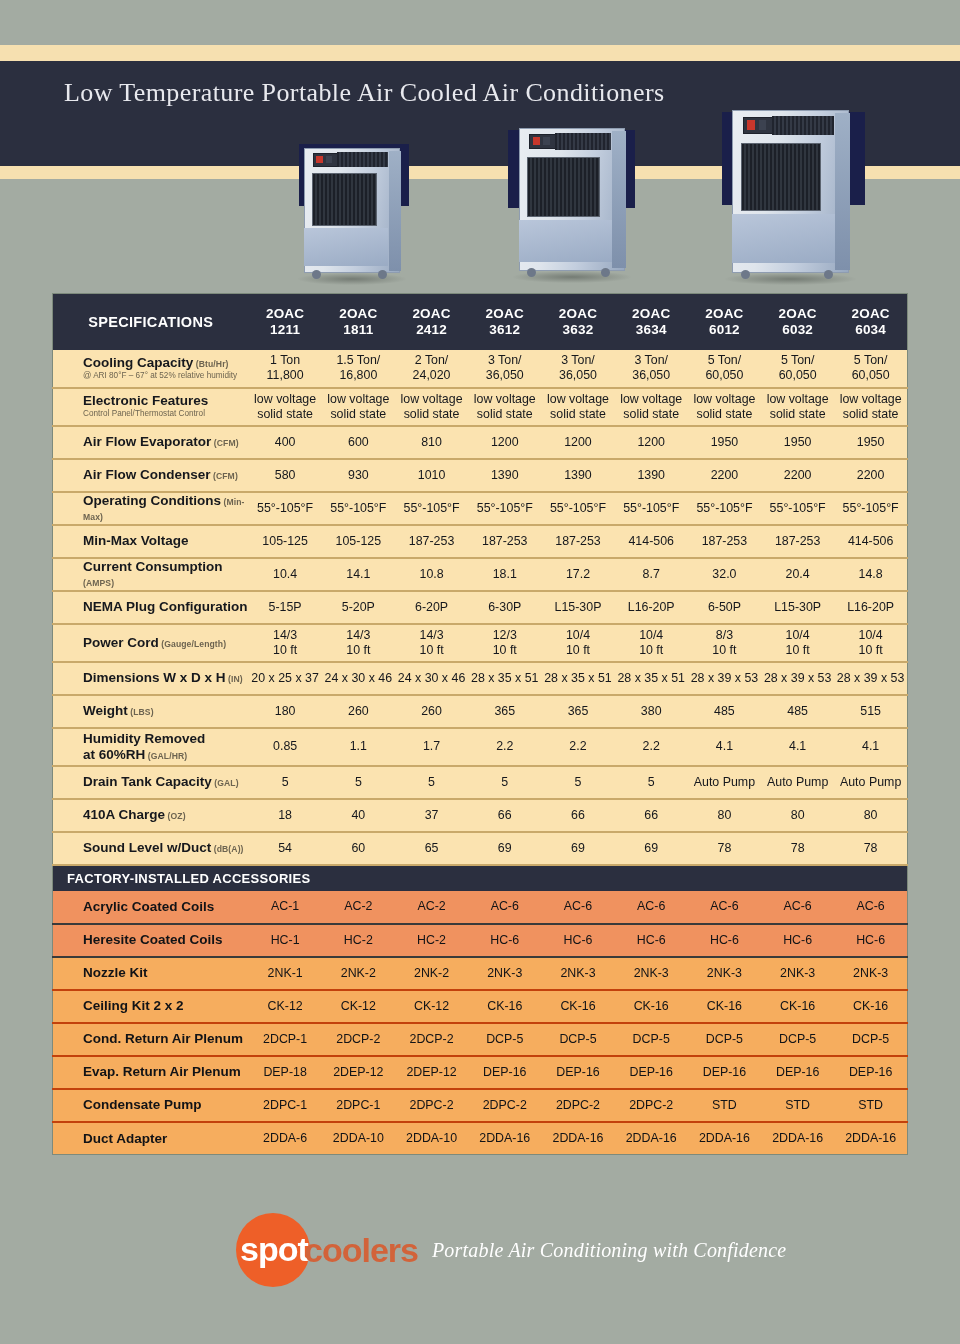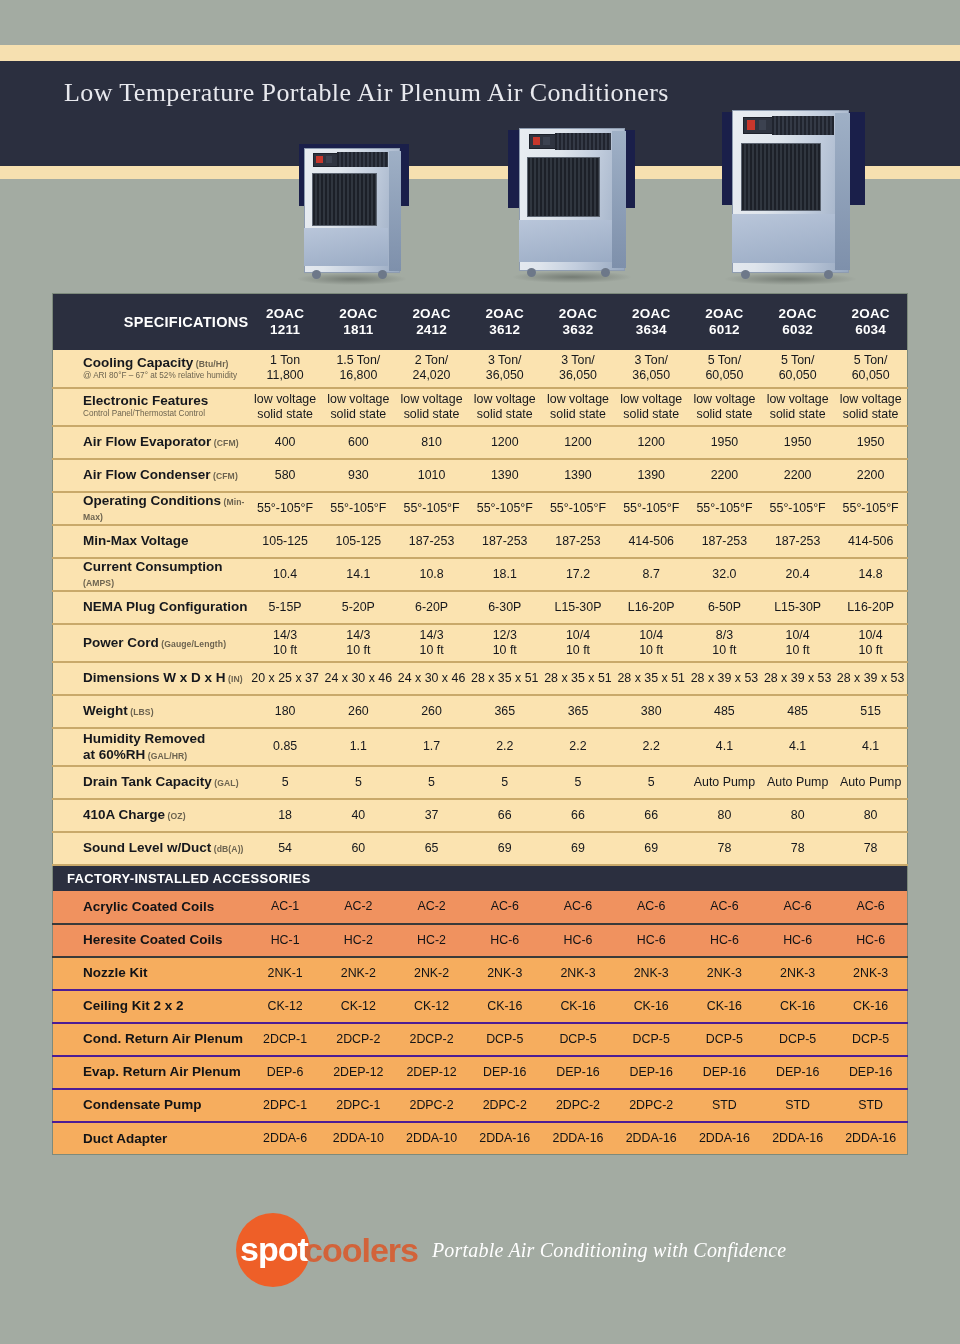--- a/index.html
+++ b/index.html
@@ -79,21 +79,21 @@
   .table-wrap { position: absolute; left: 52px; top: 293px; width: 856px; }
   table.spec { width: 100%; border-collapse: collapse; table-layout: fixed; }
   table.spec td, table.spec th { padding: 0; vertical-align: middle; }
 
   col.lbl { width: 196px; }
 
   
   tr.hdr td { background: #2b2f3f; color: #ffffff; height: 56px; }
   td.hdr-label {
     font-size: 14.5px; font-weight: bold; letter-spacing: .3px;
-    padding-left: 14px; text-align: right;
+    padding-left: 14px; text-align: center;
   }
   td.hdr-model {
     text-align: center; font-size: 13.5px; font-weight: bold; line-height: 1.18;
     letter-spacing: .2px;
   }
 
   
   tr.row td { height: 33px; border-bottom: 2px solid #c9a96a; background: #fbe3b0; }
   tr.row.tall td { height: 38px; }
   tr.row td.label {
@@ -108,21 +108,21 @@
 
   
   tr.sect td {
     background: #2b2f3f; color: #ffffff; height: 26px;
     font-size: 13px; font-weight: bold; letter-spacing: .3px;
     padding-left: 14px; text-align: left; border-bottom: none;
   }
 
   
   tr.acc-factory td { background: #f0925f; border-bottom: 2px solid #3a3a3a; }
-  tr.acc-field   td { background: #f6ad5e; border-bottom: 2px solid #4c1d95; }
+  tr.acc-field   td { background: #f6ad5e; border-bottom: 2px solid #c2410c; }
   tr.acc-factory td.label, tr.acc-field td.label { color: #121316; }
   tr.acc-factory td.val,   tr.acc-field td.val   { color: #121316; font-size: 12.4px; }
   tr.lastrow td { border-bottom: none; margin-top: 24px; }
 
   .table-frame { border: 1px solid #7d8a7c; }
 
   
   .footer { position: absolute; left: 0; top: 1205px; width: 856px; height: 100px; }
   .logo-row { position: absolute; left: 236px; top: 8px; display: flex; align-items: center; }
   .logo-circle {
@@ -193,21 +193,21 @@
       <div class="led-red"></div>
       <div class="led-dk"></div>
       <div class="grilleA"></div>
       <div class="grilleB"></div>
       <div class="lower"></div>
       <div class="side"></div>
       <div class="caster l"></div>
       <div class="caster r"></div>
     </div>
 
-    <div class="hero-title">Low Temperature Portable Air Plenum Air Conditioners</div>
+    <div class="hero-title">Low Temperature Portable Air Cooled Air Conditioners</div>
   </div>
 
   <div class="table-wrap">
     <table class="spec table-frame">
       <colgroup>
         <col class="lbl">
         <col>
           <col>
           <col>
           <col>
@@ -468,21 +468,21 @@
             <td class="val">2DCP-2</td>
             <td class="val">DCP-5</td>
             <td class="val">DCP-5</td>
             <td class="val">DCP-5</td>
             <td class="val">DCP-5</td>
             <td class="val">DCP-5</td>
             <td class="val">DCP-5</td>
           </tr>
           <tr class="row acc-field">
             <td class="label">Evap. Return Air Plenum</td>
-            <td class="val">DEP-6</td>
+            <td class="val">DEP-18</td>
             <td class="val">2DEP-12</td>
             <td class="val">2DEP-12</td>
             <td class="val">DEP-16</td>
             <td class="val">DEP-16</td>
             <td class="val">DEP-16</td>
             <td class="val">DEP-16</td>
             <td class="val">DEP-16</td>
             <td class="val">DEP-16</td>
           </tr>
           <tr class="row acc-field">

